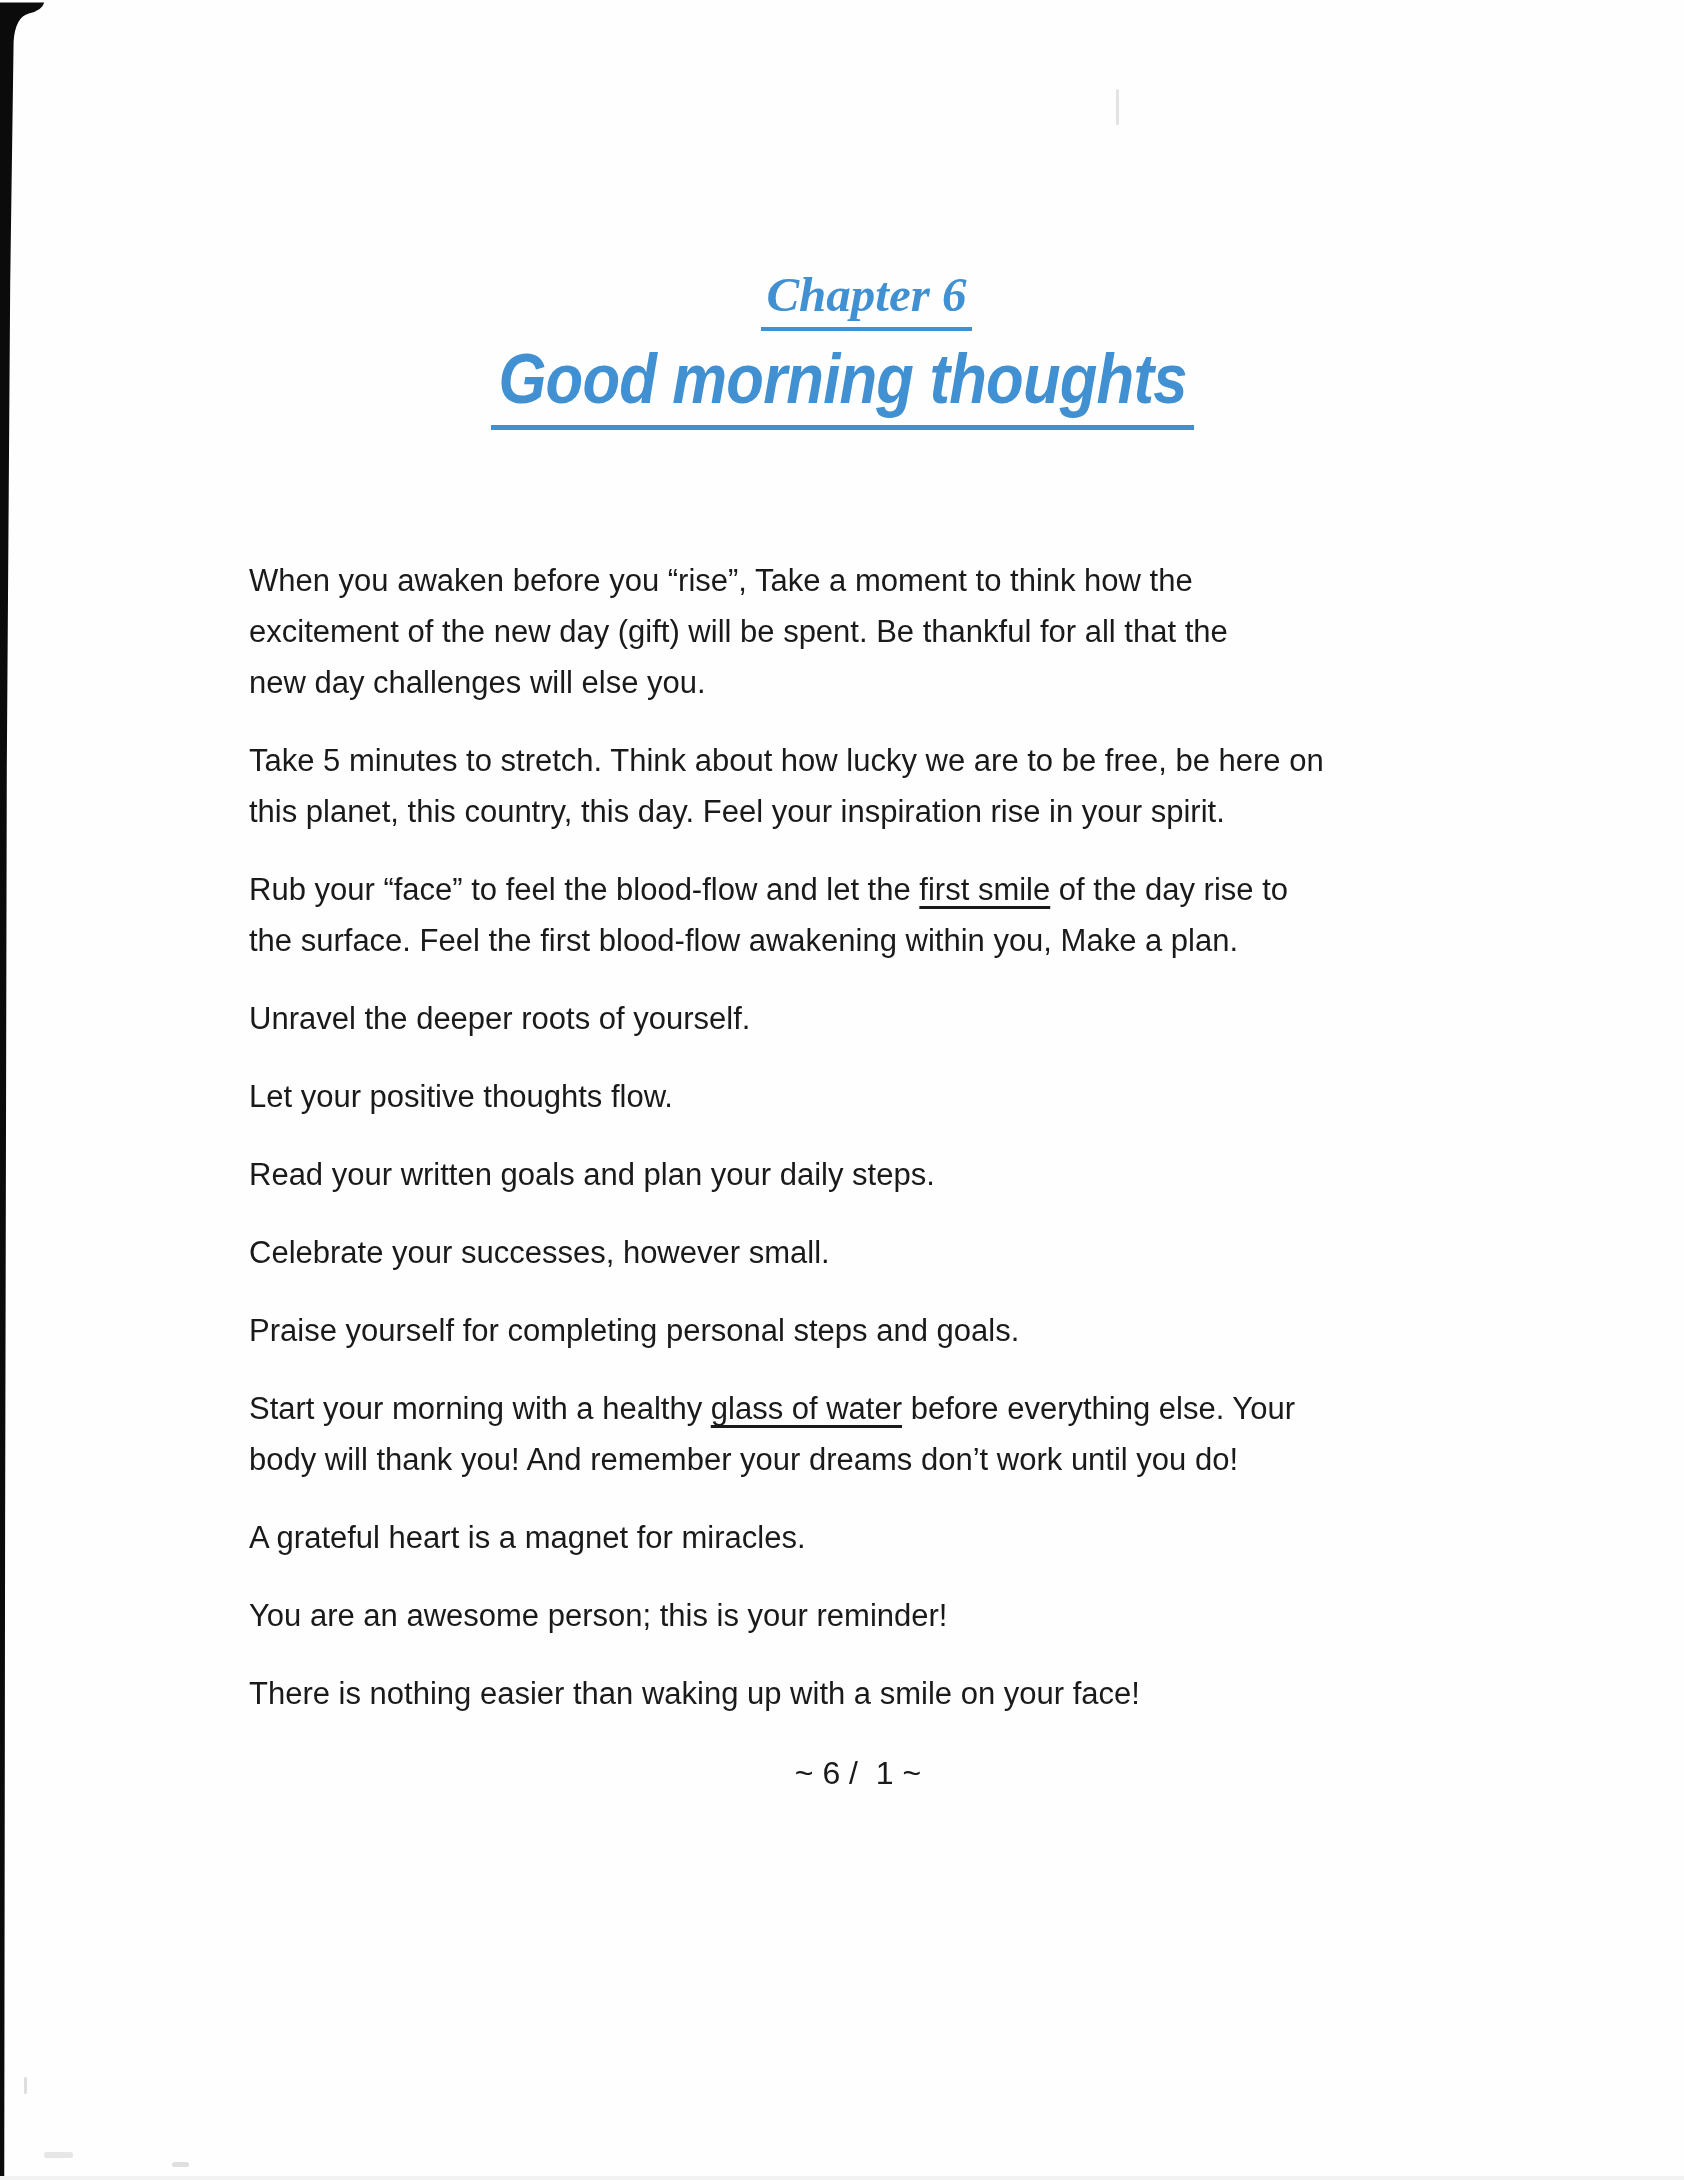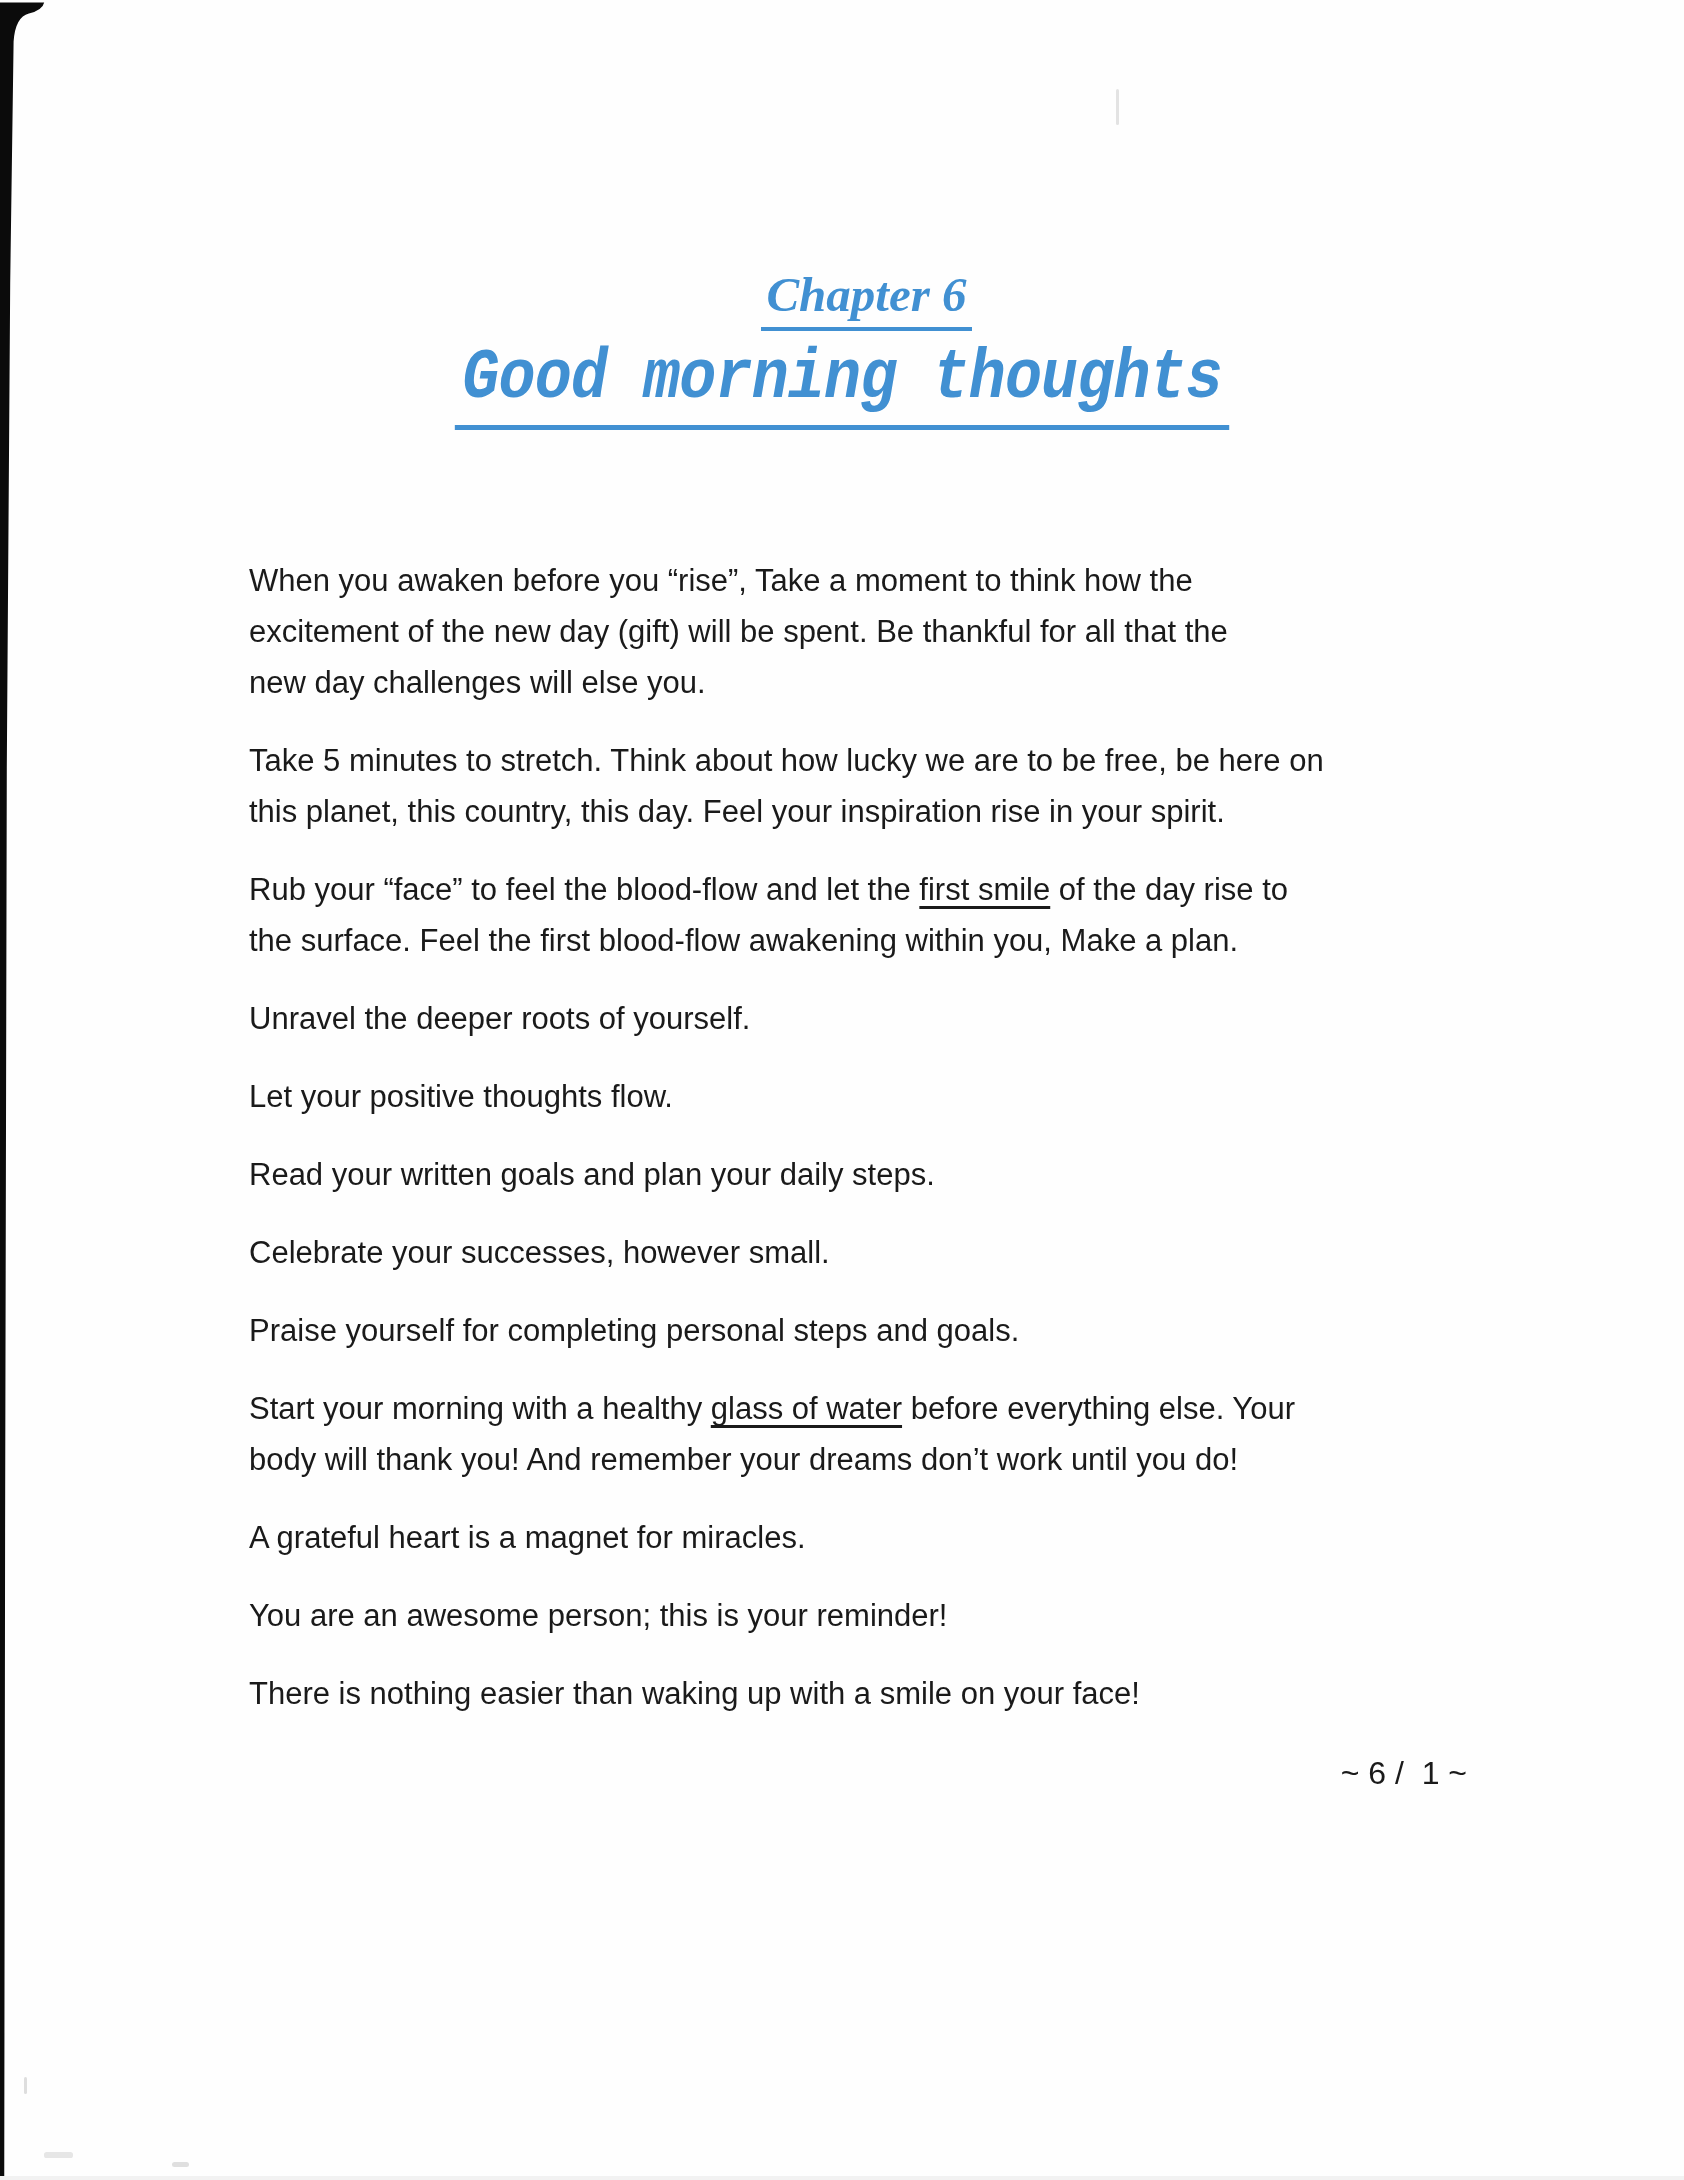--- a/index.html
+++ b/index.html
@@ -54,21 +54,21 @@
     padding: 0 5.1px 1.7px 5.1px;
     border-bottom: 4.3px solid #4190d2;
     margin-left: 48px;
   }
   .main-title {
     position: absolute;
     top: 339px;
     left: 0;
     width: 100%;
     text-align: center;
-    font-family: Liberation Mono, monospace;
+    font-family: Liberation Sans, sans-serif;
     font-style: italic;
     font-weight: bold;
     font-size: 70px;
     line-height: 1.15;
     color: #4190d2;
   }
   .main-title .underlined {
     display: inline-block;
     transform: scaleX(0.88);
     transform-origin: 50% 50%;
@@ -90,21 +90,21 @@
   .body-text p.para {
     margin: 0 0 27px 0;
   }
   .body-text span.u {
     text-decoration: underline;
     text-decoration-thickness: 2.6px;
     text-underline-offset: 6px;
   }
   .page-footer {
     margin-top: 29px;
-    text-align: right;
+    text-align: center;
     white-space: pre;
     font-size: 32px;
     color: #1a1a1a;
   }
 </style>
 </head>
 <body>
 
 <div class="page">
 

